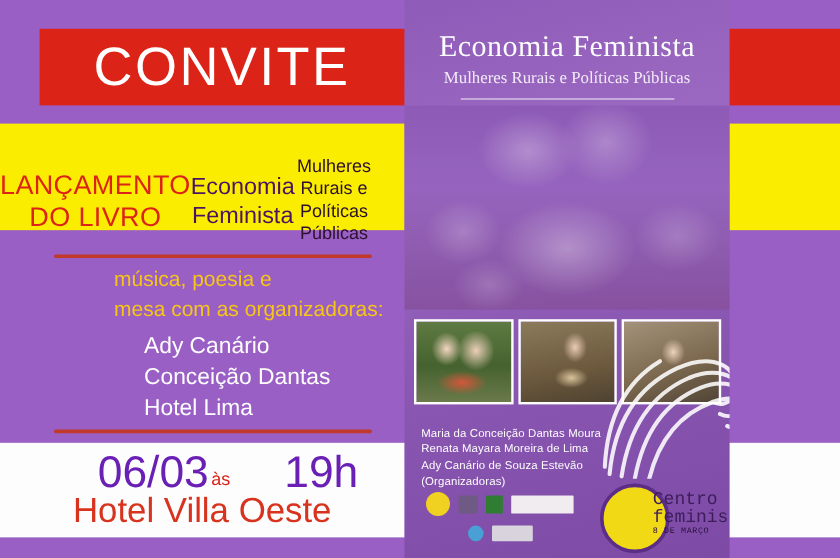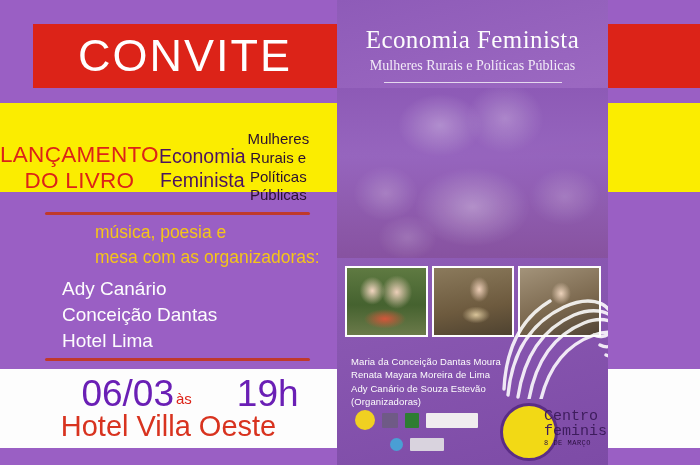--- a/index.html
+++ b/index.html
@@ -33,21 +33,21 @@
   .lanc{color:#dc2318;font-size:22.5px;letter-spacing:.3px;line-height:1.12;}
   .book-t1{color:#4b1360;font-size:19.5px;line-height:1.25;margin-top:1px;}
   .book-t2{color:#2b1030;font-size:15px;line-height:1.25;}
 
   .rule{position:absolute;left:45px;width:265px;height:3px;background:#c0392b;border-radius:2px;}
   .rule-a{top:212px;}
   .rule-b{top:358px;}
 
   .mid{position:absolute;left:0;top:220px;width:337px;}
   .mid .ln{color:#f5c518;font-size:17.5px;line-height:1.42;padding-left:95px;}
-  .mid .nm{color:#fdfdfd;font-size:19px;line-height:1.38;padding-left:62px;}
+  .mid .nm{color:#fdfdfd;font-size:19px;line-height:1.38;padding-left:120px;}
   .mid .grp{margin-top:6px;}
 
   .datewrap{
     position:absolute;left:0;top:369px;width:337px;height:79px;
     display:flex;flex-direction:column;align-items:center;justify-content:center;
   }
   .dline{display:flex;align-items:baseline;}
   .dnum{color:#6a1fb5;font-size:37px;line-height:1;margin-left:43px;}
   .das{color:#dc2318;font-size:15px;line-height:1;padding:0 2px;position:relative;top:-2px;}
   .venue{color:#d8331f;font-size:29px;line-height:1.05;margin-top:-1px;}

